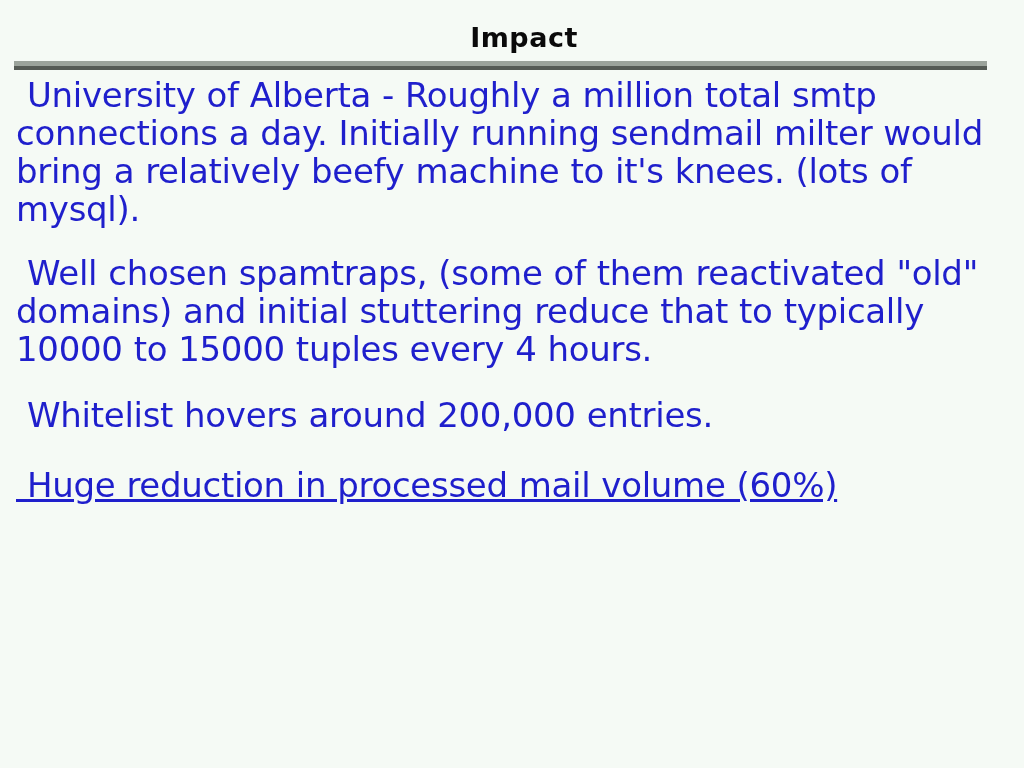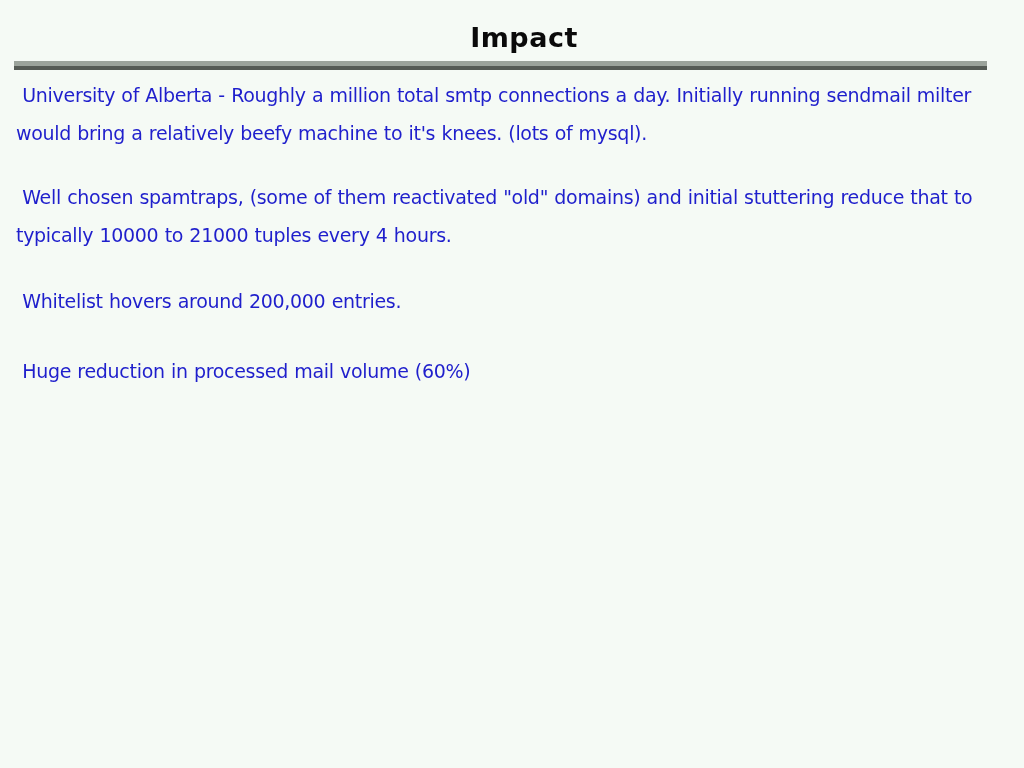--- a/index.html
+++ b/index.html
@@ -65,51 +65,51 @@
   
   .body-area {
     position: absolute;
     top: 76px;
     left: 16px;
     width: 992px;
   }
 
   .para {
     font-family: "DejaVu Sans", sans-serif;
-    font-size: 19px;
+    font-size: 34px;
     line-height: 38px;
     color: #1f1fcc;
     margin: 0 0 30px 0;
     letter-spacing: -0.3px;
     word-spacing: 0.5px;
     white-space: pre-wrap;
   }
   .para:last-child {
     margin-bottom: 0;
   }
 
   
   .para.p1 { width: 980px; margin-bottom: 26px; }
   .para.p2 { width: 985px; margin-bottom: 28px; }
   .para.p3 { width: 975px; margin-bottom: 28px; }
   .para.p4 { width: 980px; margin-bottom: 32px; }
-  .para.p5 { width: 980px; margin-bottom: 0; }
+  .para.p5 { width: 980px; margin-bottom: 0; text-decoration: underline; }
 </style>
 </head>
 <body>
 
 <div class="slide">
 
   <div class="slide-title">Impact</div>
 
   <div class="title-rule">
     <div class="rule-light"></div>
     <div class="rule-dark"></div>
   </div>
 
   <div class="body-area">
     <p class="para p1"> University of Alberta - Roughly a million total smtp connections a day. Initially running sendmail milter would bring a relatively beefy machine to it's knees. (lots of mysql).</p>
-    <p class="para p3"> Well chosen spamtraps, (some of them reactivated "old" domains) and initial stuttering reduce that to typically 10000 to 21000 tuples every 4 hours.</p>
+    <p class="para p3"> Well chosen spamtraps, (some of them reactivated "old" domains) and initial stuttering reduce that to typically 10000 to 15000 tuples every 4 hours.</p>
     <p class="para p4"> Whitelist hovers around 200,000 entries.</p>
     <p class="para p5"> Huge reduction in processed mail volume (60%)</p>
   </div>
 
 </div>
 
 </body></html>

